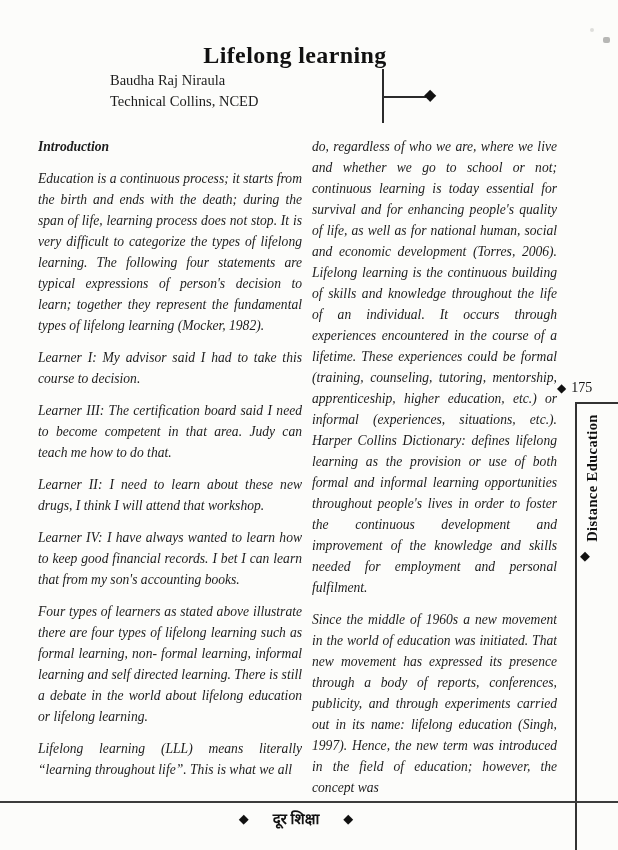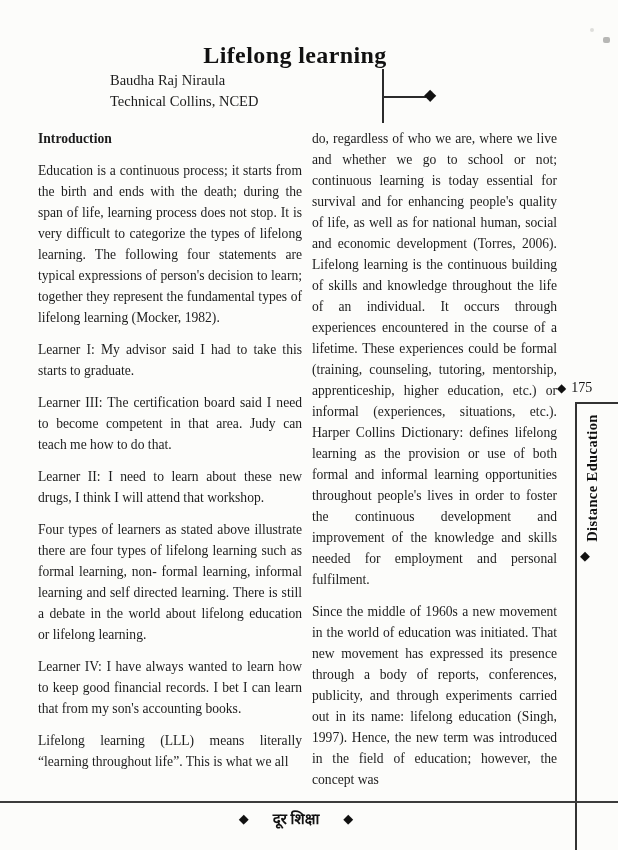--- a/index.html
+++ b/index.html
@@ -15,22 +15,22 @@
   }
   .author-block {
     position:absolute; top:70px; left:110px; width:265px;
     text-align:left; font-size:14.5px; line-height:21px;
   }
   .author-vrule { position:absolute; left:382px; top:69px; width:2px; height:54px; background:#2b2b2b; }
   .author-hrule { position:absolute; left:384px; top:96px; width:42px; height:1.5px; background:#2b2b2b; }
   .author-diamond { position:absolute; left:424px; top:87px; font-size:16px; line-height:16px; color:#111;
     font-family:"DejaVu Sans", sans-serif; }
   .columns {
-    position:absolute; top:128px; left:38px; width:519px; height:662px;
-    display:flex; gap:10px; overflow:hidden;
+    position:absolute; top:136px; left:38px; width:519px; height:662px;
+    display:flex; gap:10px; overflow:hidden;font-style:italic;
   }
   .col { text-align:justify; }
   .col-left  { width:264px; }
   .col-right { width:245px; }
   .col p { margin:0 0 11px 0; font-size:13.6px; line-height:21px; }
   .intro-heading { font-weight:bold; font-size:14.2px; margin:0 0 3px 0; text-align:left; }
   .footer-rule { position:absolute; left:0; top:801px; width:618px; height:2px; background:#3c3c3c; }
   .footer {
     position:absolute; top:808px; left:0; width:592px;
     display:flex; justify-content:center; align-items:center; gap:24px;
@@ -69,25 +69,25 @@
     <div>Technical Collins, NCED</div>
   </div>
   <div class="author-vrule"></div>
   <div class="author-hrule"></div>
   <span class="author-diamond">◆</span>
 
   <div class="columns">
     <div class="col col-left">
       <p class="intro-heading">Introduction</p>
       <p>Education is a continuous process; it starts from the birth and ends with the death; during the span of life, learning process does not stop. It is very difficult to categorize the types of lifelong learning. The following four statements are typical expressions of person's decision to learn; together they represent the fundamental types of lifelong learning (Mocker, 1982).</p>
-      <p>Learner I: My advisor said I had to take this starts to graduate.</p>
+      <p>Learner I: My advisor said I had to take this course to decision.</p>
       <p>Learner III: The certification board said I need to become competent in that area. Judy can teach me how to do that.</p>
       <p>Learner II: I need to learn about these new drugs, I think I will attend that workshop.</p>
+      <p>Learner IV: I have always wanted to learn how to keep good financial records. I bet I can learn that from my son's accounting books.</p>
       <p>Four types of learners as stated above illustrate there are four types of lifelong learning such as formal learning, non- formal learning, informal learning and self directed learning. There is still a debate in the world about lifelong education or lifelong learning.</p>
-      <p>Learner IV: I have always wanted to learn how to keep good financial records. I bet I can learn that from my son's accounting books.</p>
       <p>Lifelong learning (LLL) means literally “learning throughout life”. This is what we all</p>
     </div>
     <div class="col col-right">
       <p>do, regardless of who we are, where we live and whether we go to school or not; continuous learning is today essential for survival and for enhancing people's quality of life, as well as for national human, social and economic development (Torres, 2006). Lifelong learning is the continuous building of skills and knowledge throughout the life of an individual. It occurs through experiences encountered in the course of a lifetime. These experiences could be formal (training, counseling, tutoring, mentorship, apprenticeship, higher education, etc.) or informal (experiences, situations, etc.). Harper Collins Dictionary: defines lifelong learning as the provision or use of both formal and informal learning opportunities throughout people's lives in order to foster the continuous development and improvement of the knowledge and skills needed for employment and personal fulfilment.</p>
       <p>Since the middle of 1960s a new movement in the world of education was initiated. That new movement has expressed its presence through a body of reports, conferences, publicity, and through experiments carried out in its name: lifelong education (Singh, 1997). Hence, the new term was introduced in the field of education; however, the concept was</p>
     </div>
   </div>
 
   <div class="sidebar-toprule"></div>
   <div class="sidebar-vrule"></div>

